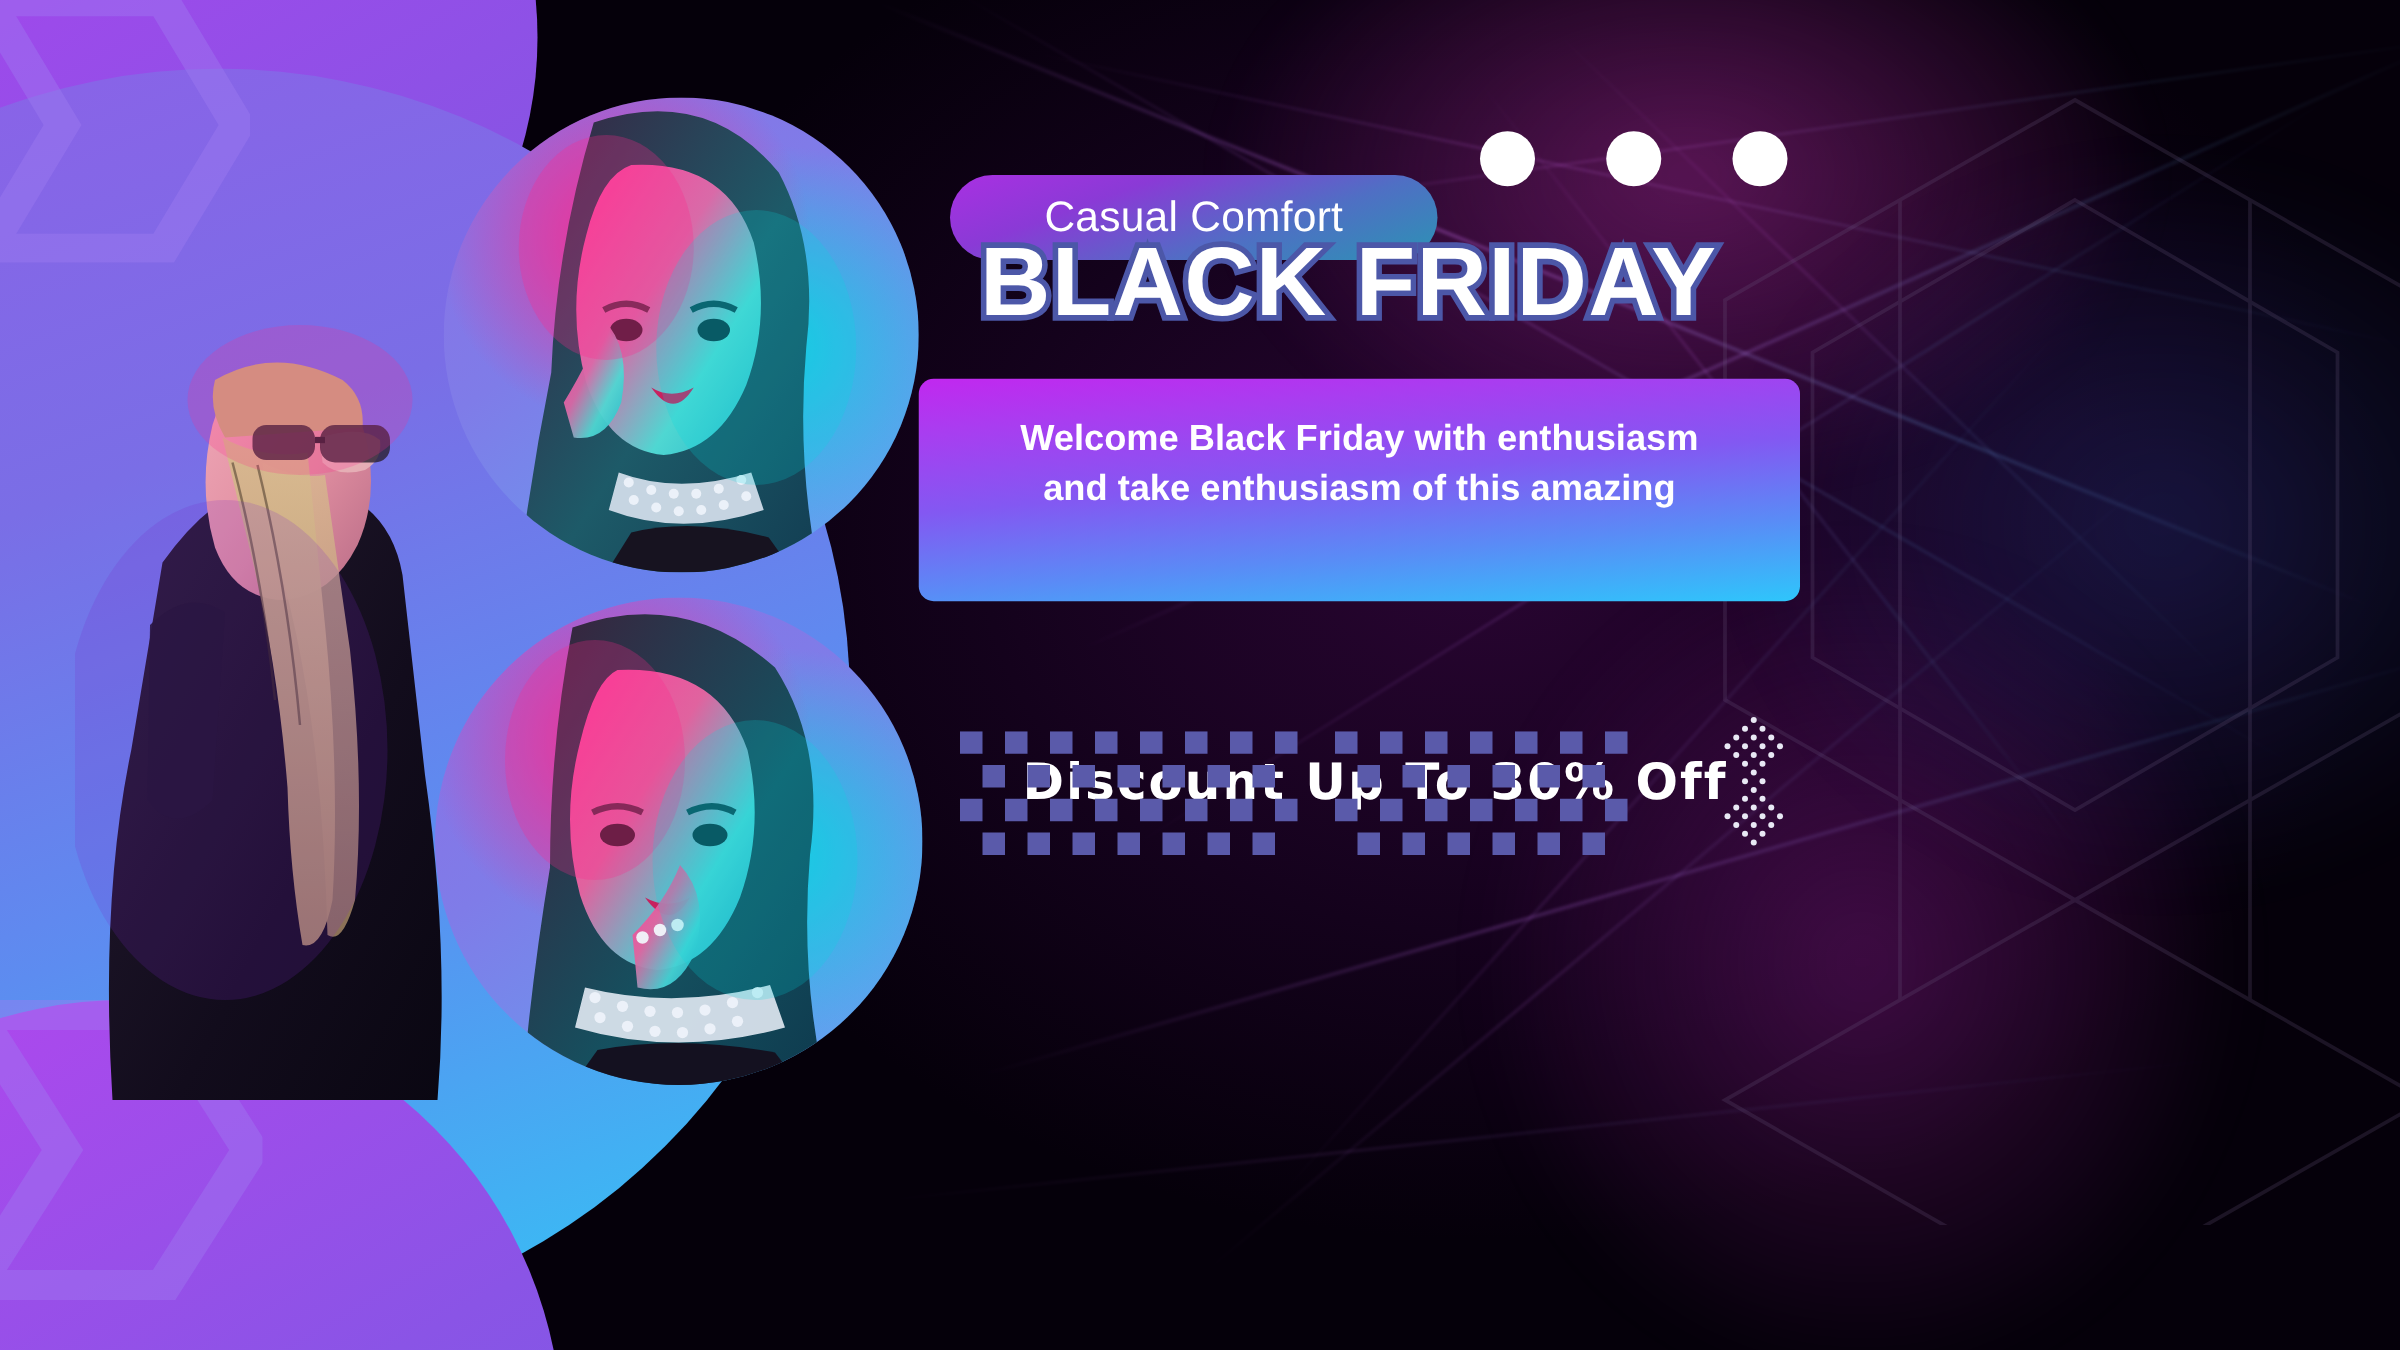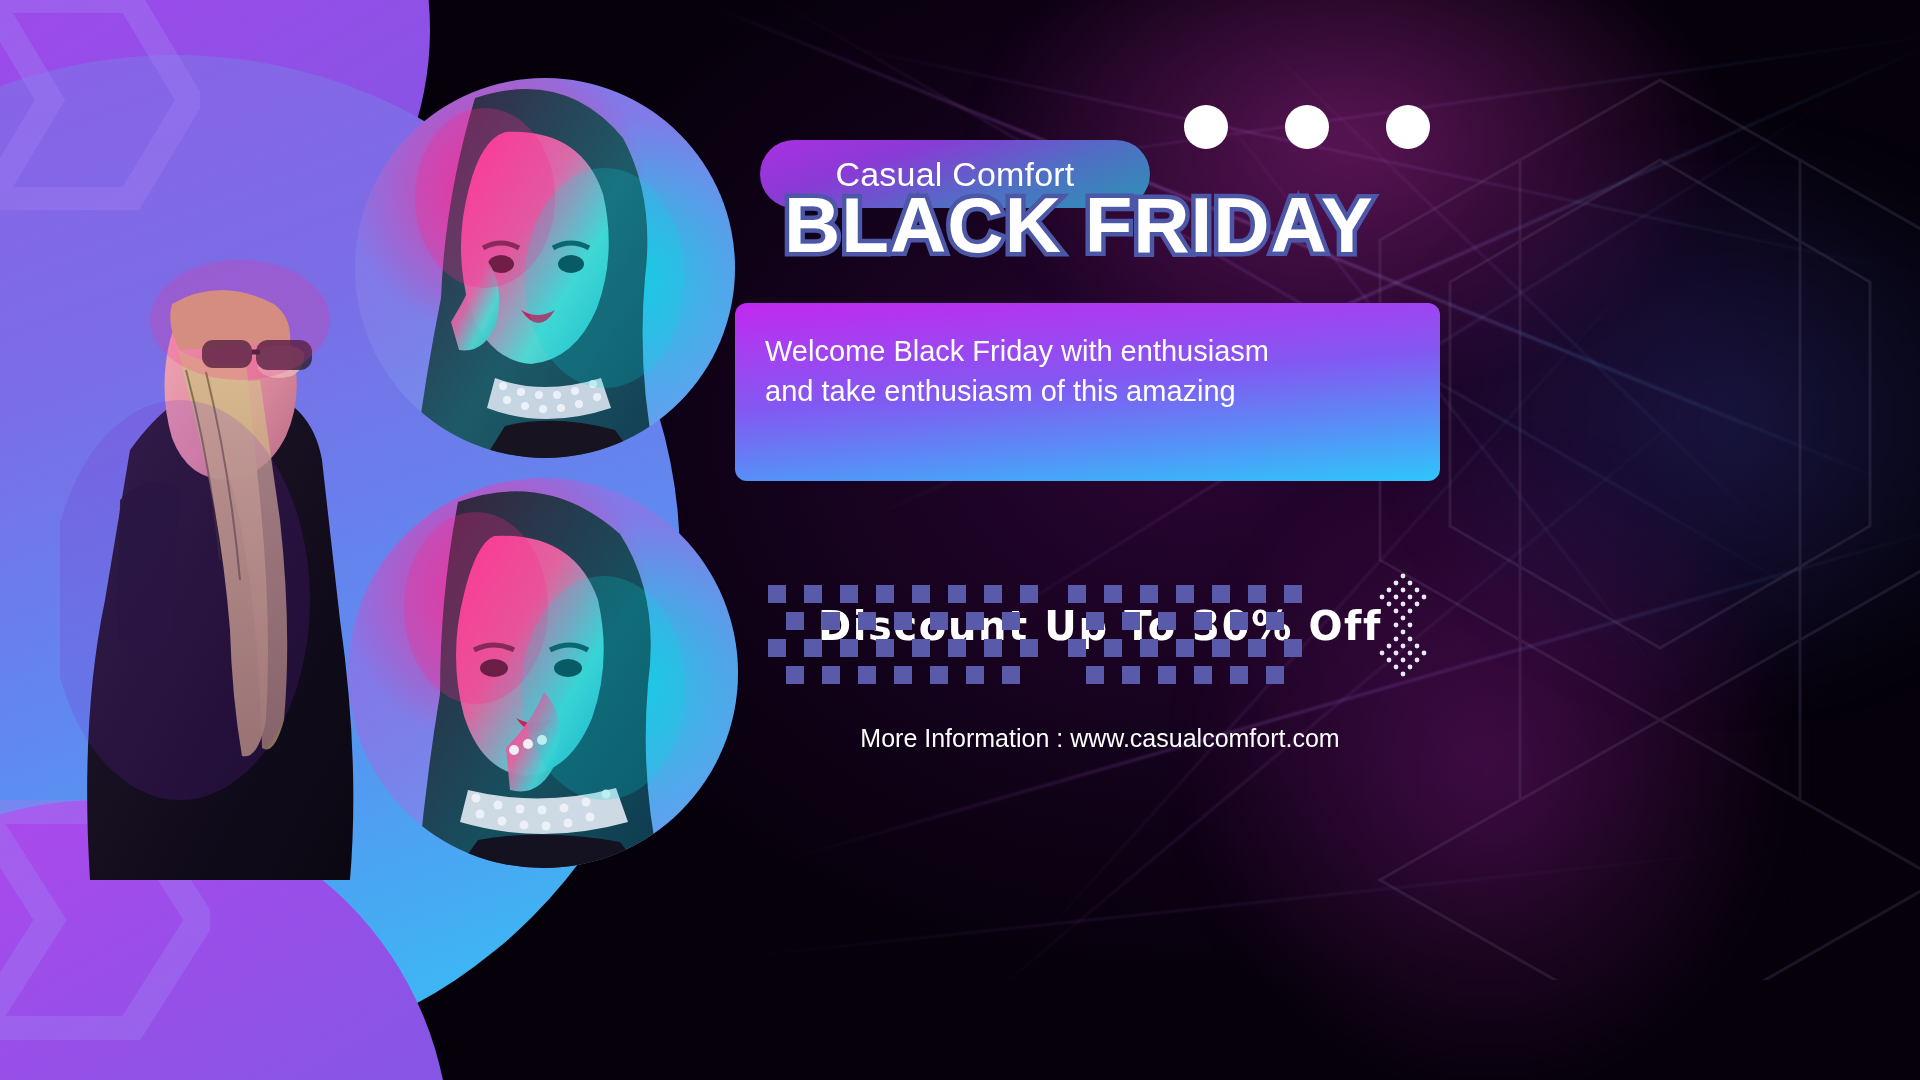--- a/index.html
+++ b/index.html
@@ -107,21 +107,21 @@
     padding-left:32px;
   }
 
   .msgbox{
     position:absolute; left:735px; top:303px; width:705px; height:178px;
     border-radius:12px;
     background:linear-gradient(175deg,#c128ef 0%, #a93df0 18%, #8358f2 45%, #5a8bf6 72%, #2ec6fb 100%);
     padding:28px 30px 0 30px;
   }
   .msgbox p{
-    color:#fff; font-size:29px; line-height:1.39; font-weight:400;
+    color:#fff; font-size:29px; line-height:1.39; font-weight:700;text-align:center;
   }
 
   .discount{
     position:absolute; left:760px; top:603px; width:680px;
     color:#fff; font-size:40px; font-weight:bold;
     letter-spacing:1.6px; white-space:nowrap;
     text-align:center;
     font-family:"DejaVu Sans", sans-serif;
   }
 
@@ -441,15 +441,14 @@
         <circle cx="56" cy="83" r="2.4"></circle>
       <circle cx="21" cy="90" r="2.4"></circle>
         <circle cx="35" cy="90" r="2.4"></circle>
         <circle cx="49" cy="90" r="2.4"></circle>
       <circle cx="28" cy="97" r="2.4"></circle>
         <circle cx="42" cy="97" r="2.4"></circle>
       <circle cx="35" cy="104" r="2.4"></circle>
     </g>
   </svg>
 
-  <div class="footer">More Information : www.casualcomfort.com</div>
 
 </div>
 
 </body></html>

